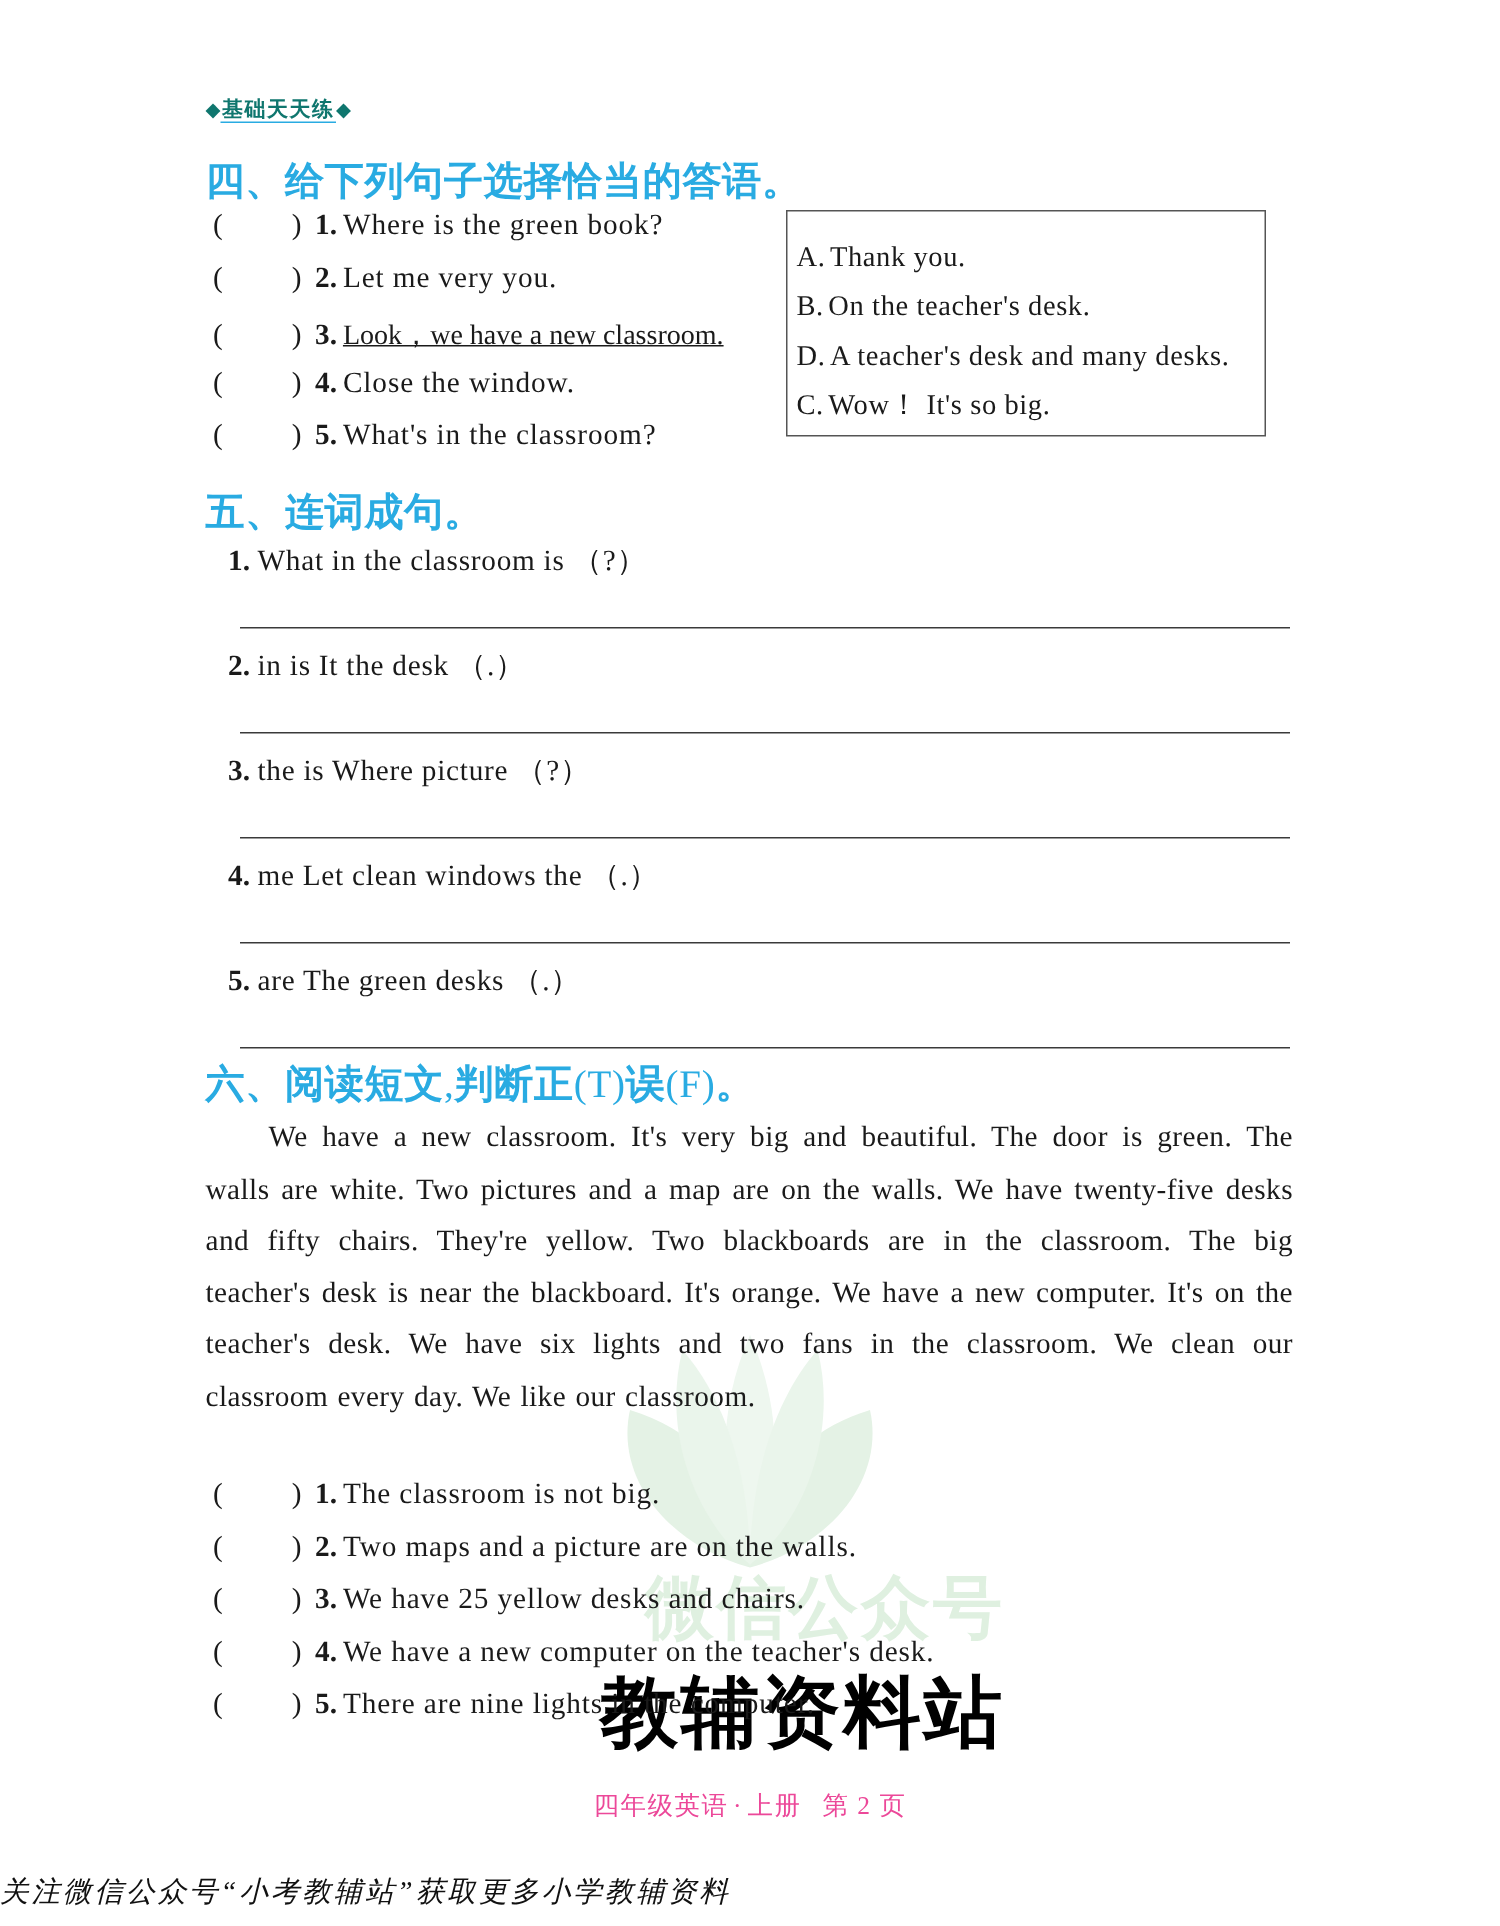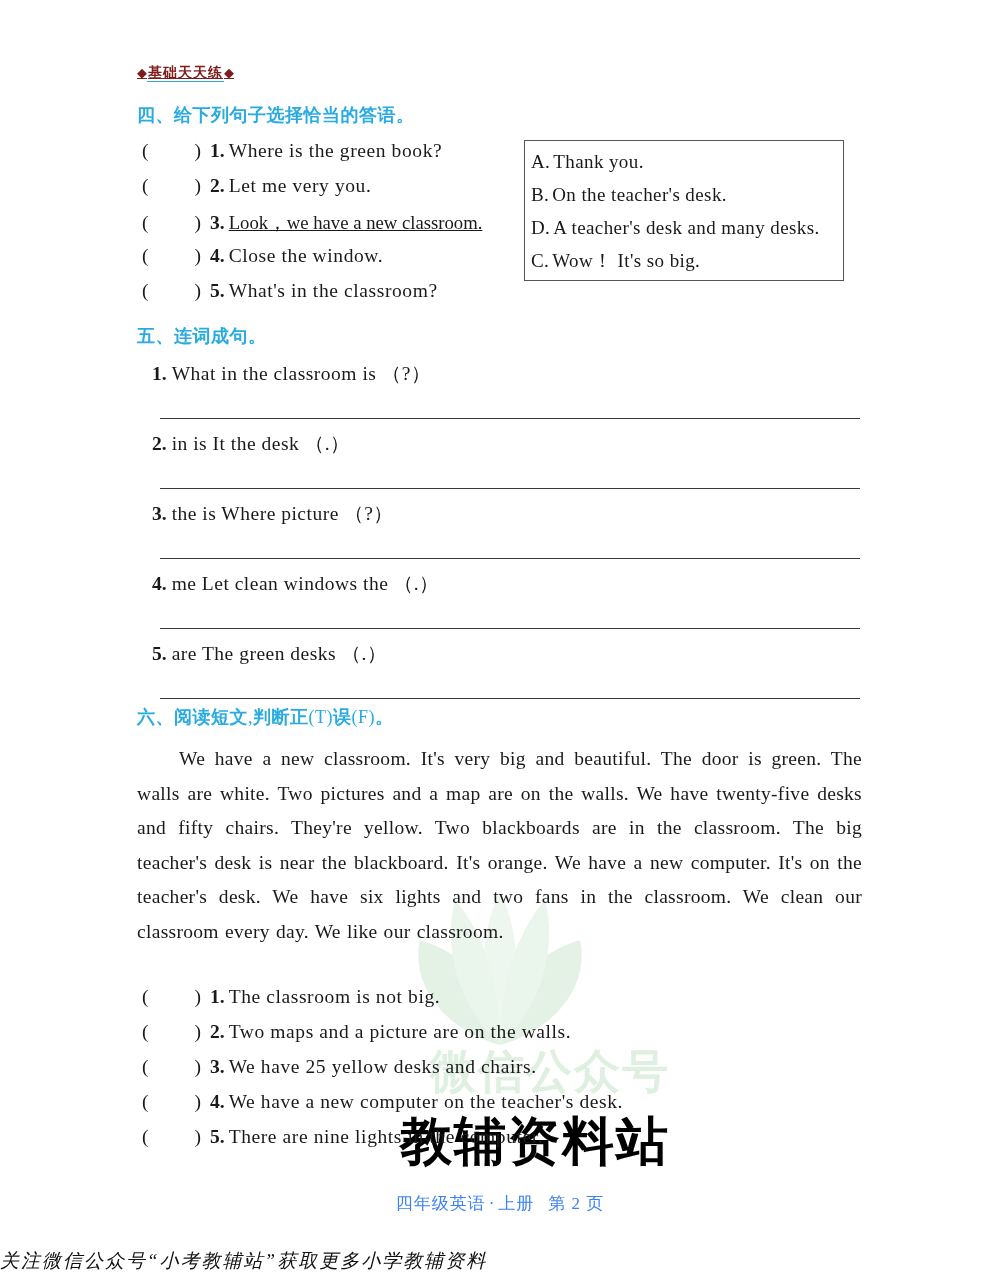--- a/index.html
+++ b/index.html
@@ -54,37 +54,36 @@
   }
 
   
   .running-head {
     position: absolute;
     left: 137px;
     top: 64px;
     font-family: "Liberation Sans", "DejaVu Sans", sans-serif;
     font-size: 14px;
     font-weight: bold;
-    color: #7f1d1d;
+    color: #0f766e;
     letter-spacing: 0px;
     white-space: nowrap;
-    text-decoration: underline;
   }
   .running-head .diamond { font-size: 13px; }
   .running-head .rh-text {
     border-bottom: 1.5px solid #29abe2;
     padding: 0 1px 1px 1px;
     letter-spacing: 1px;
   }
 
   
   .sec-heading {
     position: absolute;
     font-family: "Liberation Sans", "DejaVu Sans", sans-serif;
-    font-size: 18px;
+    font-size: 26px;
     font-weight: bold;
     color: #29abe2;
     letter-spacing: 0.5px;
     white-space: nowrap;
     text-align: center;
   }
   .sec-heading .paren-latin {
     font-family: "Liberation Serif", "DejaVu Serif", serif;
     font-weight: normal;
   }
@@ -117,21 +116,21 @@
   .q-text.condensed { letter-spacing: 0px; font-size: 18.7px; text-decoration: underline; }
 
   
   .options-box {
     position: absolute;
     left: 524px;
     top: 140px;
     width: 320px;
     border: 1px solid #555;
     box-sizing: border-box;
-    padding: 4px 0 3px 6px;
+    padding: 14px 0 3px 6px;
   }
   .option-row {
     font-size: 19px;
     height: 33px;
     line-height: 33px;
     white-space: nowrap;
     letter-spacing: 0.4px;
   }
   .opt-letter { margin-right: 3px; }
 
@@ -188,21 +187,21 @@
   
   .page-footer {
     position: absolute;
     left: 0;
     top: 1192px;
     width: 100%;
     text-align: center;
     font-family: "Liberation Serif", "DejaVu Serif", serif;
     font-size: 17px;
     letter-spacing: 1px;
-    color: #3b82f6;
+    color: #ec4899;
   }
   .page-footer .fdot { margin: 0 3px; }
   .page-footer .fpage { margin-left: 14px; }
 
   .promo-banner {
     position: absolute;
     left: 0;
     top: 1248px;
     width: 100%;
     font-family: "Liberation Serif", "DejaVu Serif", serif;

